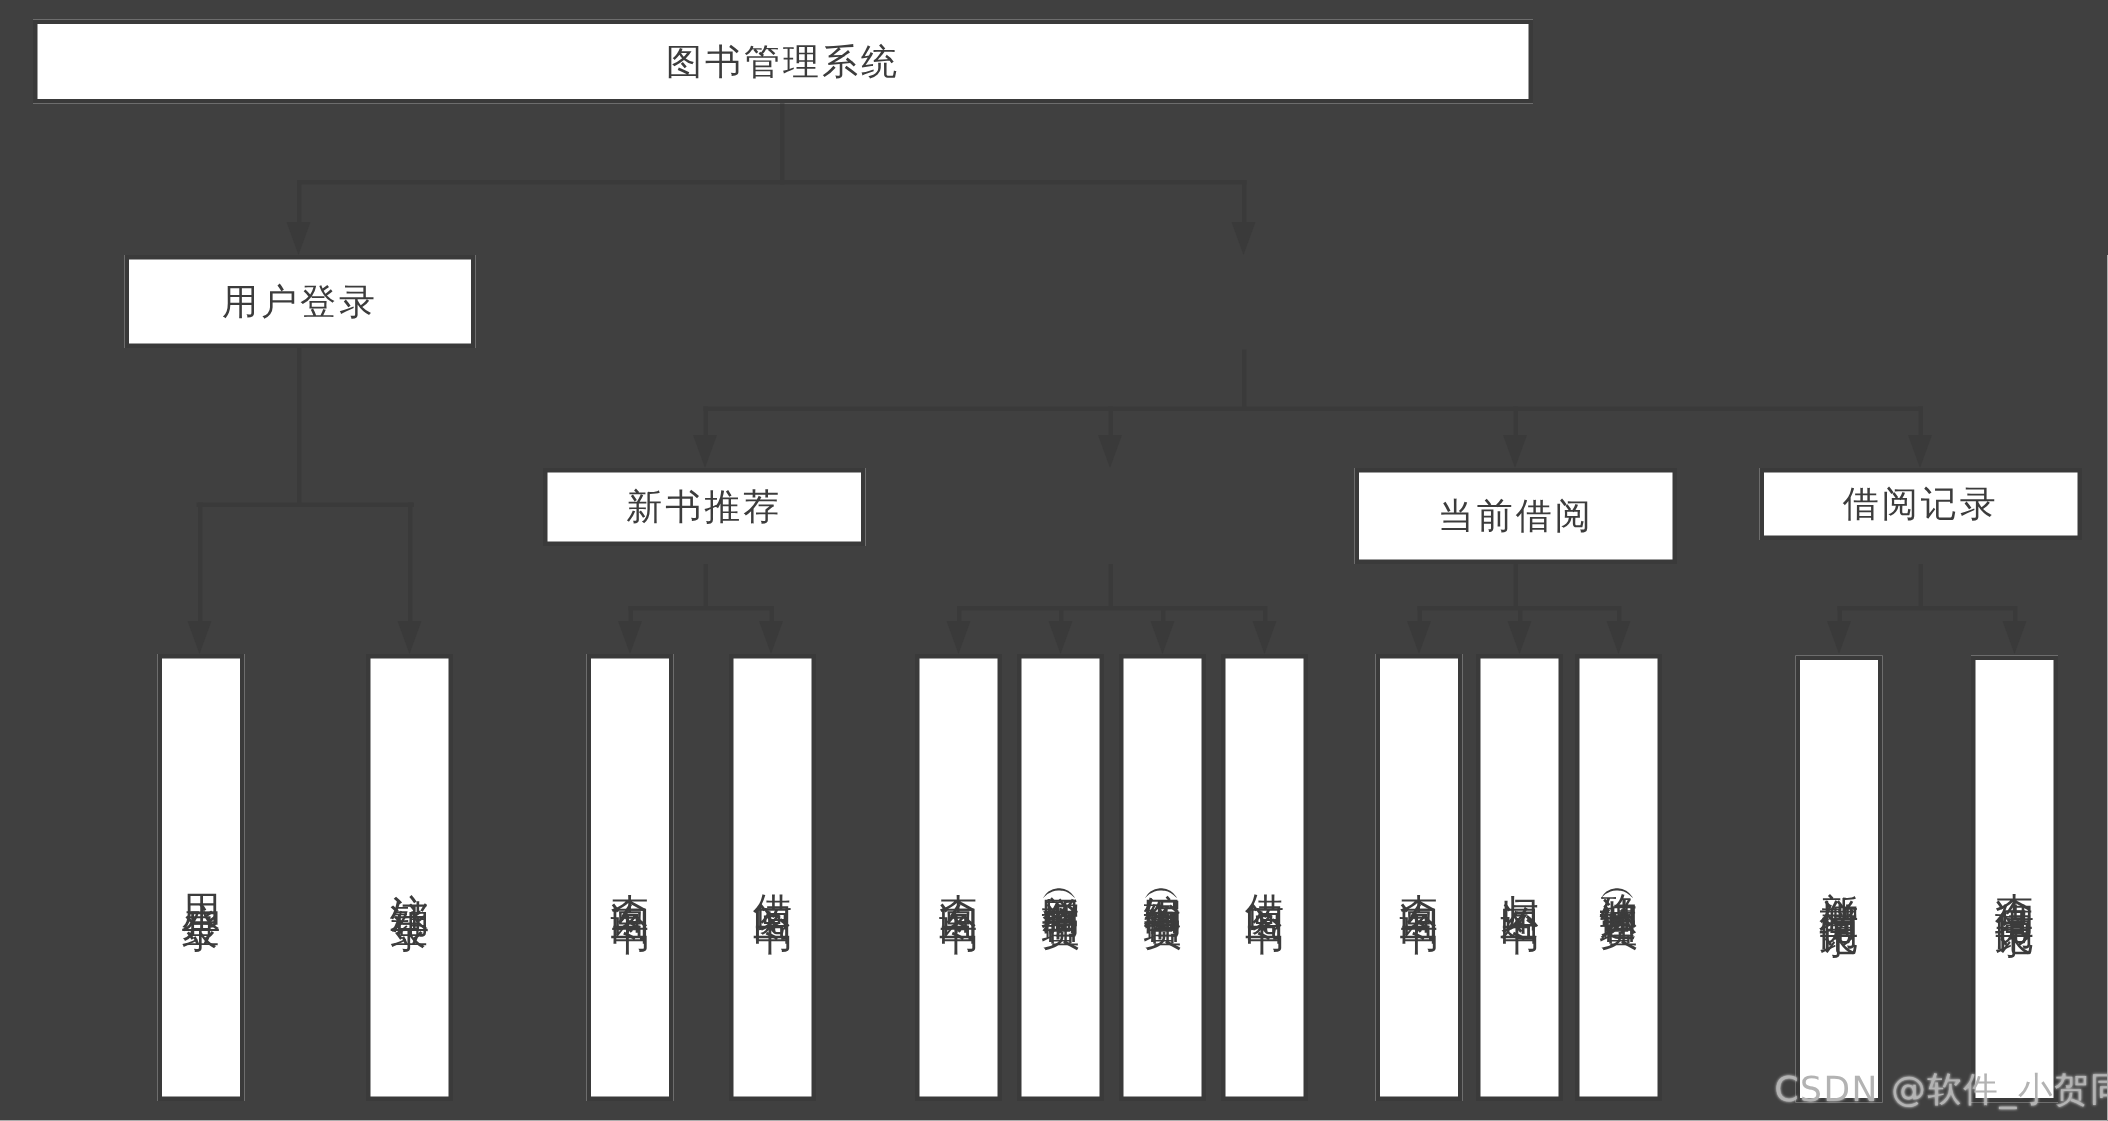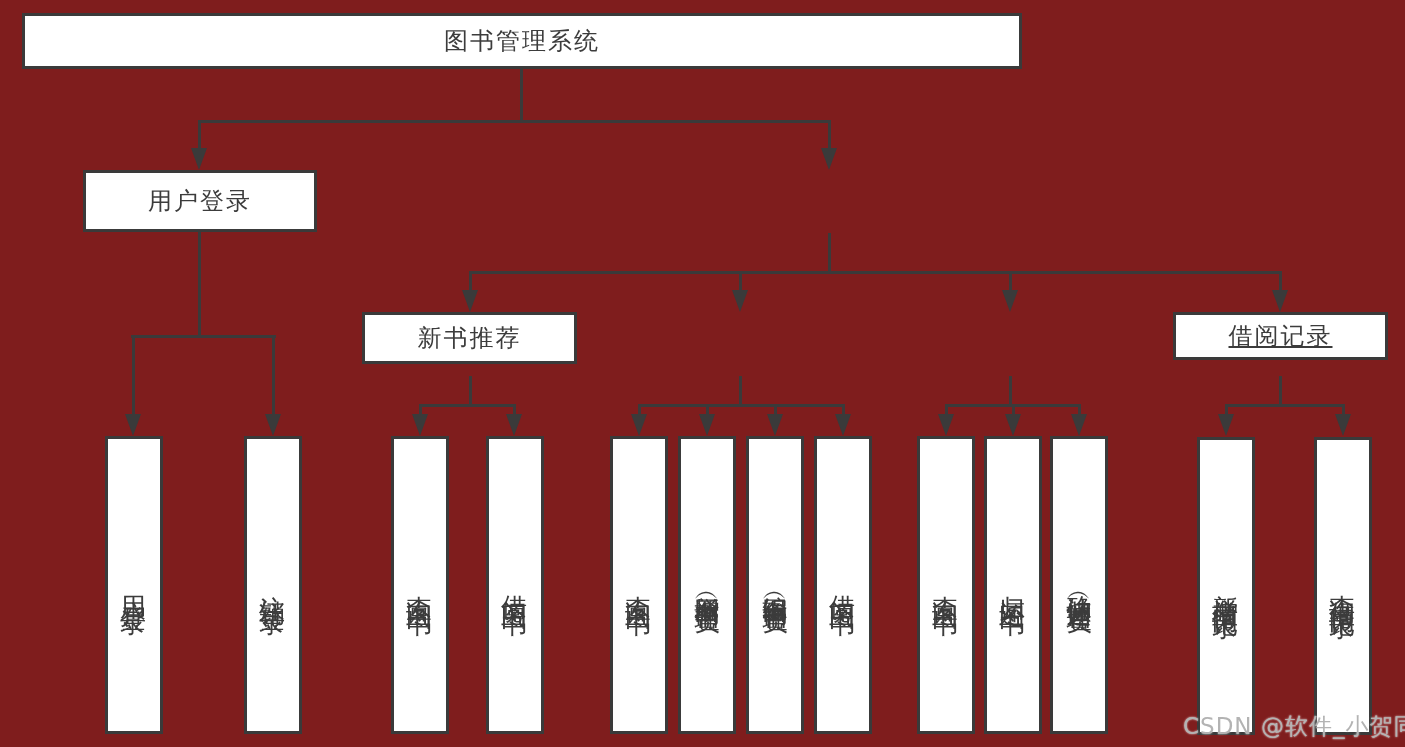--- a/index.html
+++ b/index.html
@@ -1,17 +1,17 @@
 <!DOCTYPE html>
 <html><head>
 <meta charset="utf-8">
 <style>
   html,body{margin:0;padding:0;background:#ffffff;}
   #stage{
-    position:relative;width:1405px;height:747px;background:#7f1d1d;overflow:hidden;
+    position:relative;width:1405px;height:747px;background:#404040;overflow:hidden;
     font-family:"DejaVu Sans","Liberation Sans",sans-serif;color:#333333;
   }
   .box{
     position:absolute;box-sizing:border-box;border:3px solid #3a3a3a;background:#ffffff;
     display:flex;align-items:center;justify-content:center;text-align:center;
   }
   .hbox{font-size:24px;letter-spacing:2px;color:#3c3c3c;}
   .vbox{
     writing-mode:vertical-rl;text-orientation:mixed;
     font-size:26px;color:#3c3c3c;
@@ -71,21 +71,24 @@
     <div class="arrow" style="left:732px;top:290px;"></div>
     <div class="vline" style="left:1009px;top:271px;width:3px;height:19px;"></div>
     <div class="arrow" style="left:1002px;top:290px;"></div>
     <div class="vline" style="left:1279px;top:271px;width:3px;height:19px;"></div>
     <div class="arrow" style="left:1272px;top:290px;"></div>
   </div>
 
   <div class="box hbox" style="left:362px;top:312px;width:215px;height:52px;">
     <span>新书推荐</span>
   </div>
-  <div class="box hbox" style="left:1173px;top:312px;width:215px;height:48px;text-decoration:underline;">
+  <div class="box hbox" style="left:903px;top:312px;width:215px;height:64px;">
+    <span>当前借阅</span>
+  </div>
+  <div class="box hbox" style="left:1173px;top:312px;width:215px;height:48px;">
     <span>借阅记录</span>
   </div>
 
   <div>
     <div class="vline" style="left:469px;top:376px;width:3px;height:30px;"></div>
     <div class="hline" style="left:419px;top:404px;width:97px;height:3px;"></div>
     <div class="vline" style="left:419px;top:404px;width:3px;height:12px;"></div>
     <div class="arrow" style="left:412px;top:414px;"></div>
     <div class="vline" style="left:513px;top:404px;width:3px;height:12px;"></div>
     <div class="arrow" style="left:506px;top:414px;"></div>

